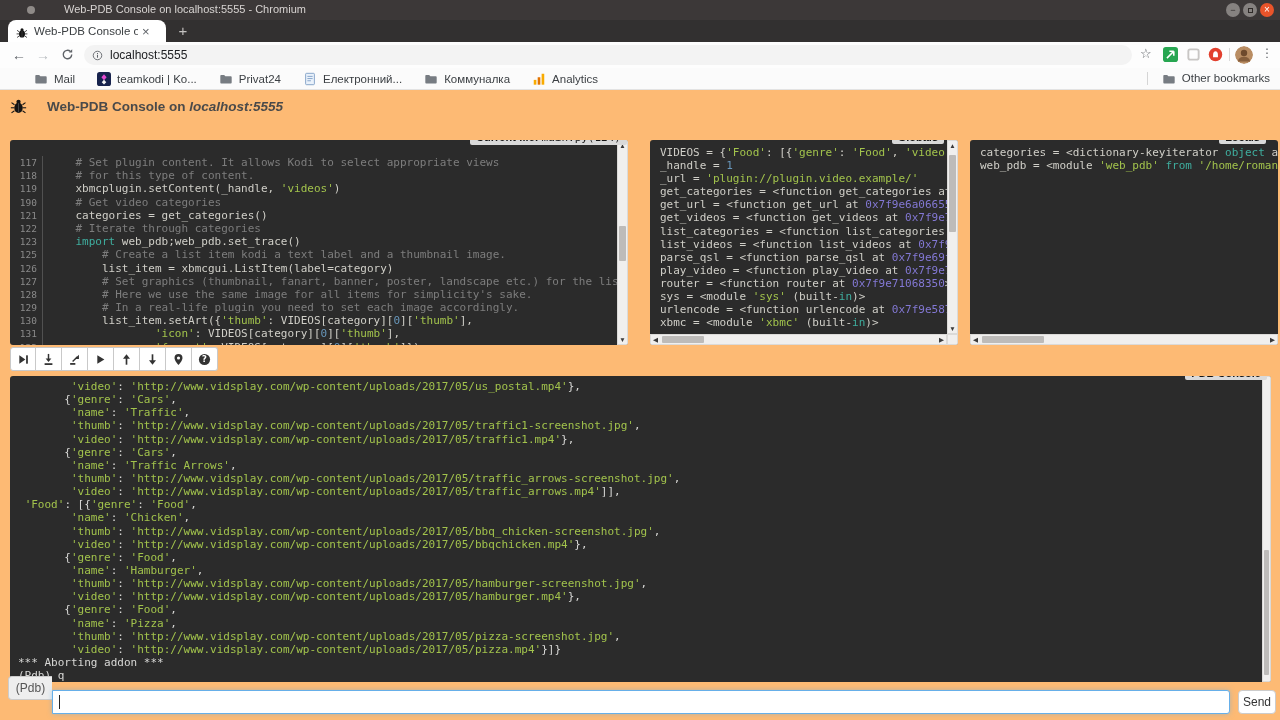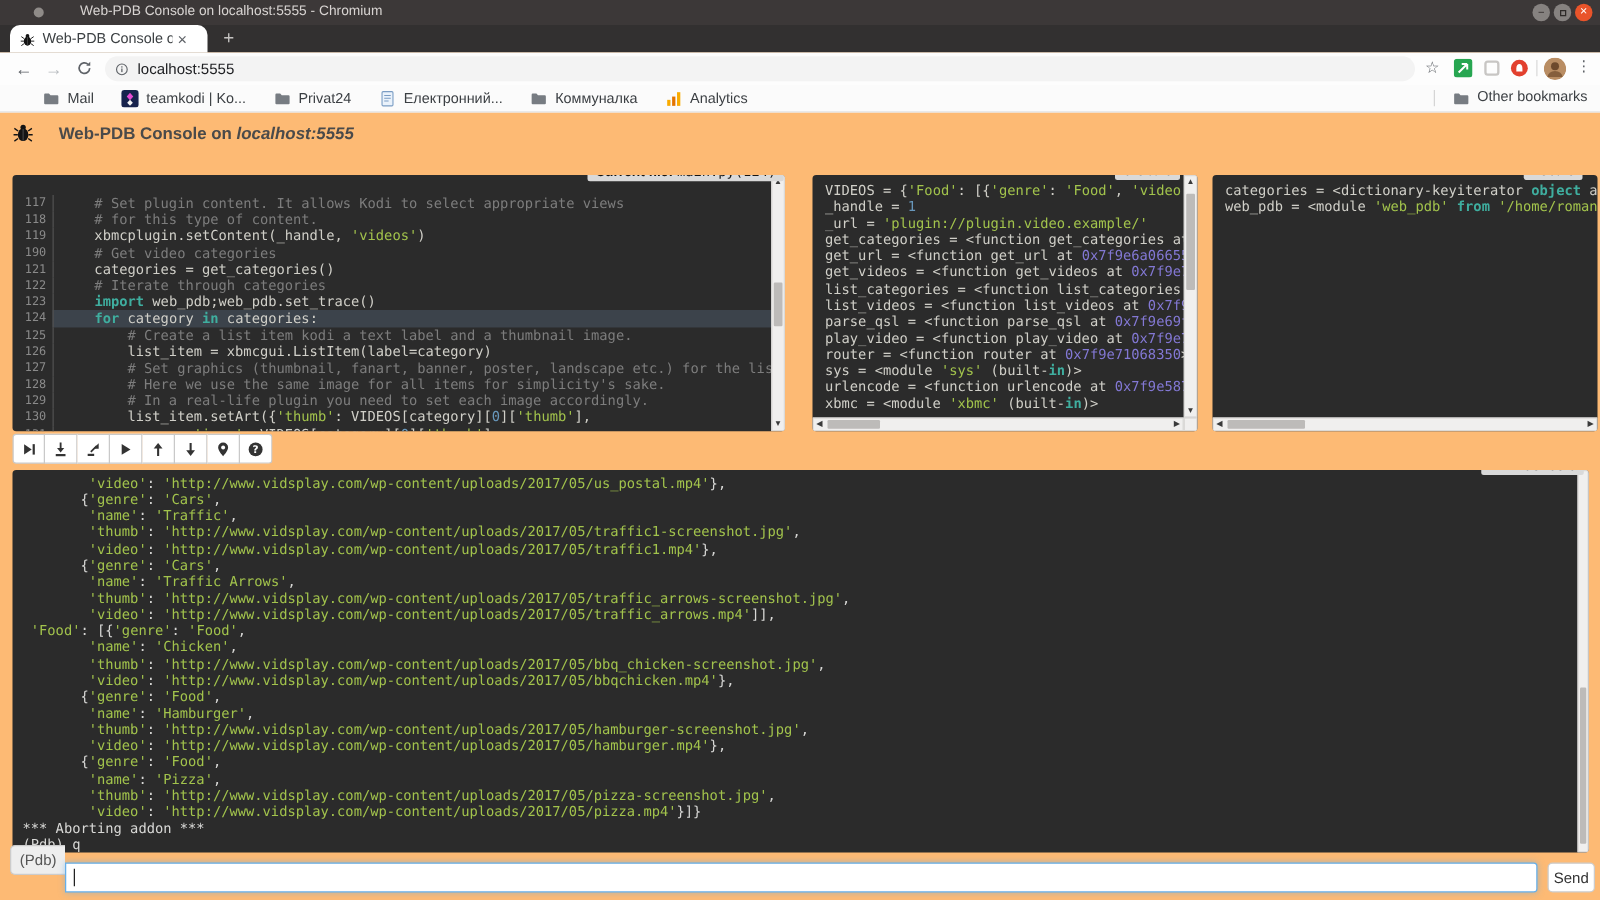--- a/index.html
+++ b/index.html
@@ -73,21 +73,21 @@
 
   .code-line { display:flex; height:13.2px; line-height:13.2px; font-size:11px; white-space:pre; }
   .lineno { flex:0 0 32px; text-align:right; padding-right:5px; color:#8a8a8a; font-size:9.5px; }
   .code-text { flex:1; border-left:1px solid #515151; padding-left:6px; overflow:hidden; }
   .code-line.current .code-text { background:#3c434b; }
 
   .var-line { height:13.1px; line-height:13.1px; font-size:11px; white-space:pre; padding:0 10px; overflow:hidden; }
   .console-line { height:13.15px; line-height:13.15px; font-size:11px; white-space:pre; }
 
   .tok-p { color:#d0cfc8;text-align:center; } .tok-c { color:#7d7d7d; } .tok-s { color:#a2c34c; }
-  .tok-k { color:#3fae9f;font-weight:bold; } .tok-n { color:#6897bb; } .tok-a { color:#8378d4; }
+  .tok-k { color:#3fae9f; } .tok-n { color:#6897bb; } .tok-a { color:#8378d4; }
   .tok-w { color:#d8d8d6; }
 
   
   .sb { position:absolute; background:#f0efee; border:1px solid #dbdad8; z-index:4; }
   .sb-arrow { position:absolute; width:100%; font-size:6.5px; line-height:9px; text-align:center; color:#3a3a3a; }
   .sb-h .sb-arrow { width:9px; height:100%; line-height:10px; }
   .thumb { position:absolute; background:#bdbbb9; border-radius:1px; }
   .code-vsb { right:0; top:0; bottom:0; width:11px; }
   .code-vsb .thumb { left:1px; right:1px; top:42%; height:17%; }
   .glob-vsb { right:0; top:0; bottom:11px; width:11px; }
@@ -288,21 +288,20 @@
   <div class="panel code-panel">
     <span class="panel-label" style="right:1px;"><span>Current file: </span><span class="mono" style="font-weight:normal;">main.py(124)</span></span>
     <div>
         <div class="code-line"><span class="lineno">117</span><span class="code-text"><span class="tok-c">    # Set plugin content. It allows Kodi to select appropriate views</span></span></div>
         <div class="code-line"><span class="lineno">118</span><span class="code-text"><span class="tok-c">    # for this type of content.</span></span></div>
         <div class="code-line"><span class="lineno">119</span><span class="code-text"><span class="tok-p">    xbmcplugin.setContent(_handle, </span><span class="tok-s">'videos'</span><span class="tok-p">)</span></span></div>
         <div class="code-line"><span class="lineno">190</span><span class="code-text"><span class="tok-c">    # Get video categories</span></span></div>
         <div class="code-line"><span class="lineno">121</span><span class="code-text"><span class="tok-p">    categories = get_categories()</span></span></div>
         <div class="code-line"><span class="lineno">122</span><span class="code-text"><span class="tok-c">    # Iterate through categories</span></span></div>
         <div class="code-line"><span class="lineno">123</span><span class="code-text"><span class="tok-p">    </span><span class="tok-k">import</span><span class="tok-p"> web_pdb;web_pdb.set_trace()</span></span></div>
-        <div class="code-line current"><span class="lineno">124</span><span class="code-text"><span class="tok-p">    </span><span class="tok-k">for</span><span class="tok-p"> category </span><span class="tok-k">in</span><span class="tok-p"> categories:</span></span></div>
         <div class="code-line"><span class="lineno">125</span><span class="code-text"><span class="tok-c">        # Create a list item kodi a text label and a thumbnail image.</span></span></div>
         <div class="code-line"><span class="lineno">126</span><span class="code-text"><span class="tok-p">        list_item = xbmcgui.ListItem(label=category)</span></span></div>
         <div class="code-line"><span class="lineno">127</span><span class="code-text"><span class="tok-c">        # Set graphics (thumbnail, fanart, banner, poster, landscape etc.) for the list item.</span></span></div>
         <div class="code-line"><span class="lineno">128</span><span class="code-text"><span class="tok-c">        # Here we use the same image for all items for simplicity's sake.</span></span></div>
         <div class="code-line"><span class="lineno">129</span><span class="code-text"><span class="tok-c">        # In a real-life plugin you need to set each image accordingly.</span></span></div>
         <div class="code-line"><span class="lineno">130</span><span class="code-text"><span class="tok-p">        list_item.setArt({</span><span class="tok-s">'thumb'</span><span class="tok-p">: VIDEOS[category][</span><span class="tok-n">0</span><span class="tok-p">][</span><span class="tok-s">'thumb'</span><span class="tok-p">],</span></span></div>
         <div class="code-line"><span class="lineno">131</span><span class="code-text"><span class="tok-p">                </span><span class="tok-s">'icon'</span><span class="tok-p">: VIDEOS[category][</span><span class="tok-n">0</span><span class="tok-p">][</span><span class="tok-s">'thumb'</span><span class="tok-p">],</span></span></div>
         <div class="code-line"><span class="lineno">132</span><span class="code-text"><span class="tok-p">                </span><span class="tok-s">'fanart'</span><span class="tok-p">: VIDEOS[category][</span><span class="tok-n">0</span><span class="tok-p">][</span><span class="tok-s">'thumb'</span><span class="tok-p">]})</span></span></div>
       </div>
     <div class="sb code-vsb">

